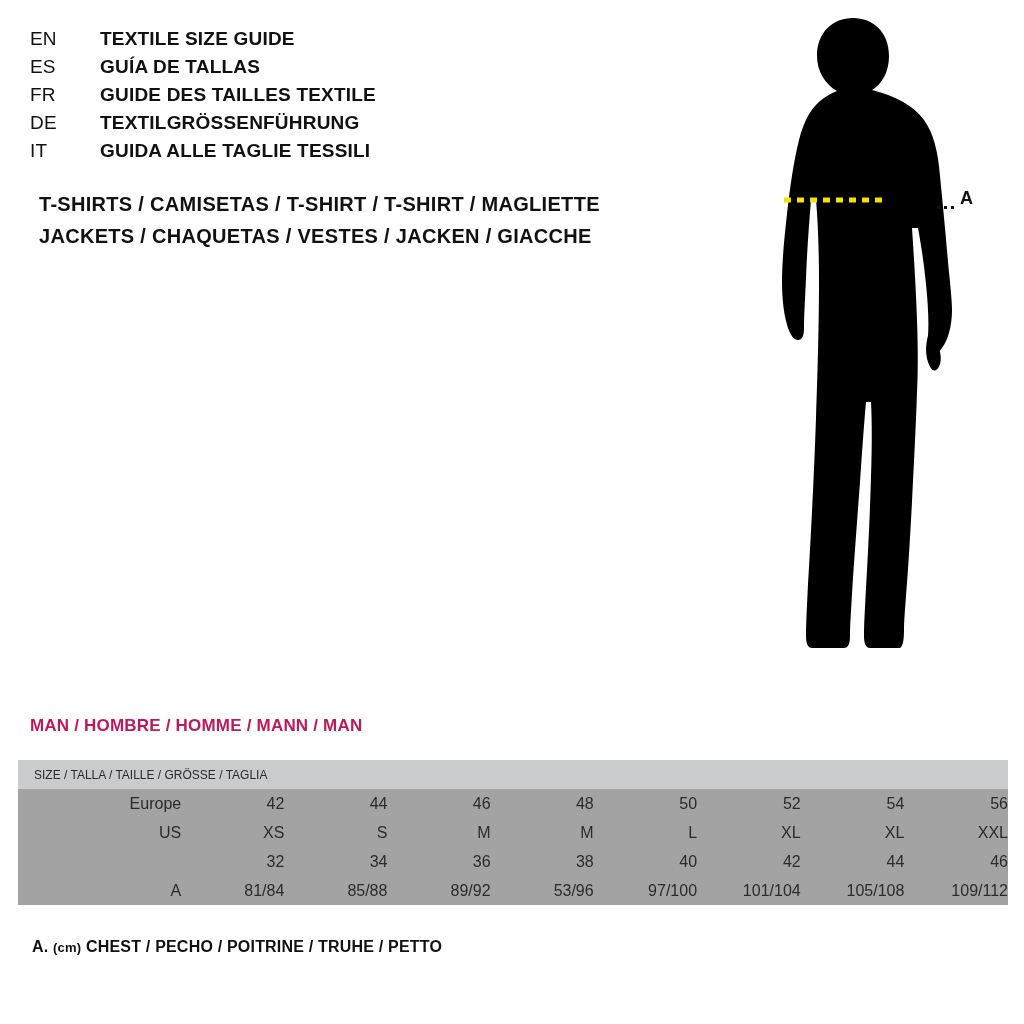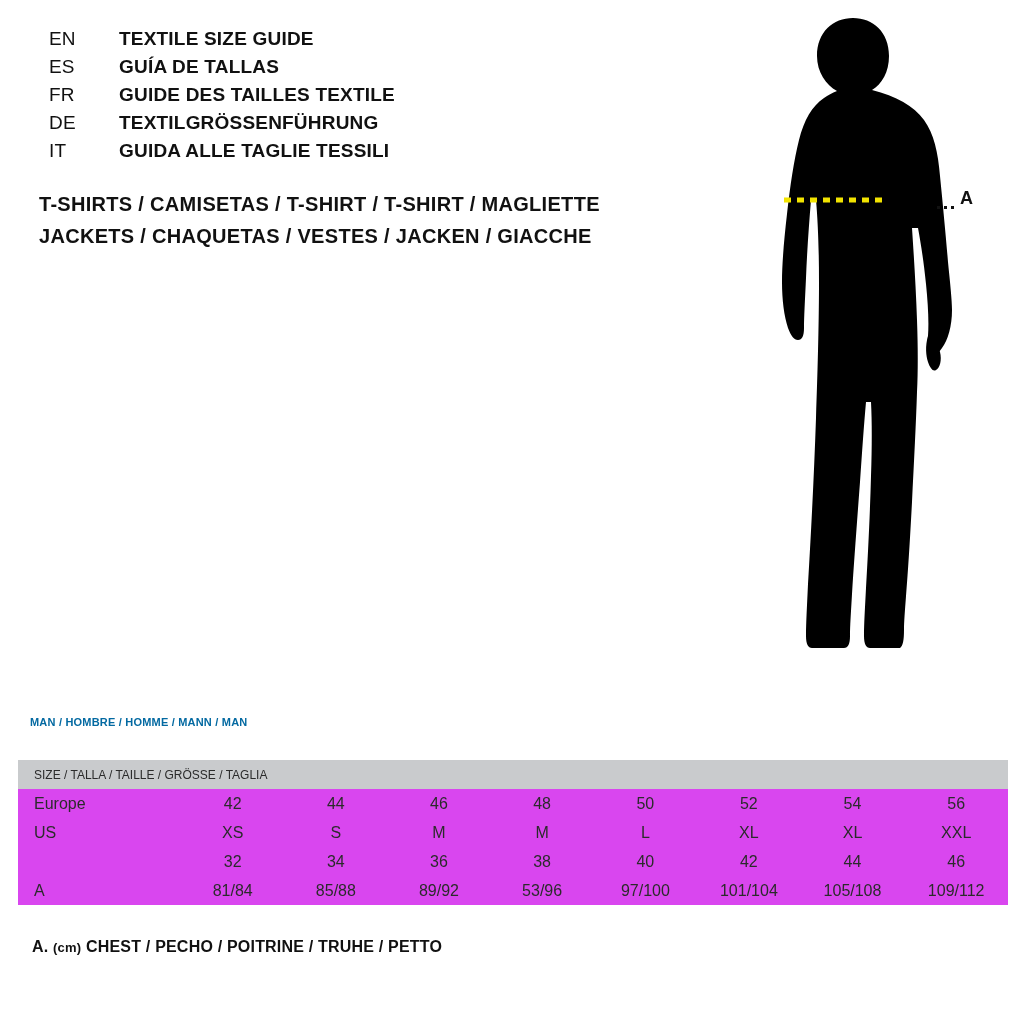--- a/index.html
+++ b/index.html
@@ -22,21 +22,20 @@
     width: 1024px;
     height: 1024px;
   }
 
   
   .lang-block {
     position: absolute;
     left: 30px;
     top: 28px;
     width: 620px;
-    margin-left: 19px;
   }
   .lang-row {
     display: flex;
     align-items: baseline;
     height: 28px;
     font-size: 19px;
     letter-spacing: 0.2px;
   }
   .lang-code {
     width: 70px;
@@ -94,24 +93,24 @@
     top: 196px;
     width: 20px;
     height: 3px;
   }
 
   
   .man-label {
     position: absolute;
     left: 30px;
     top: 716px;
-    font-size: 11px;
+    font-size: 17px;
     font-weight: bold;
     letter-spacing: 0.2px;
-    color: #0369a1;
+    color: #be185d;
     text-transform: uppercase;
   }
 
   table.size-table {
     position: absolute;
     left: 18px;
     top: 760px;
     width: 990px;
     border-collapse: collapse;
     font-size: 16px;
@@ -121,21 +120,22 @@
     height: 29px;
     vertical-align: middle;
     color: #2b2b2b;
   }
   .row-header td {
     background: #c9cbcd;
     font-size: 12px;
     color: #2b2b2b;
   }
   .row-band td {
-    background: #d946ef;
+    background: #a3a3a3;
+    text-align: right;
   }
   .cell-label {
     width: 150px;
     padding-left: 16px !important;
     text-align: left;
   }
   .cell-val {
     width: 105px;
     text-align: center;
   }

